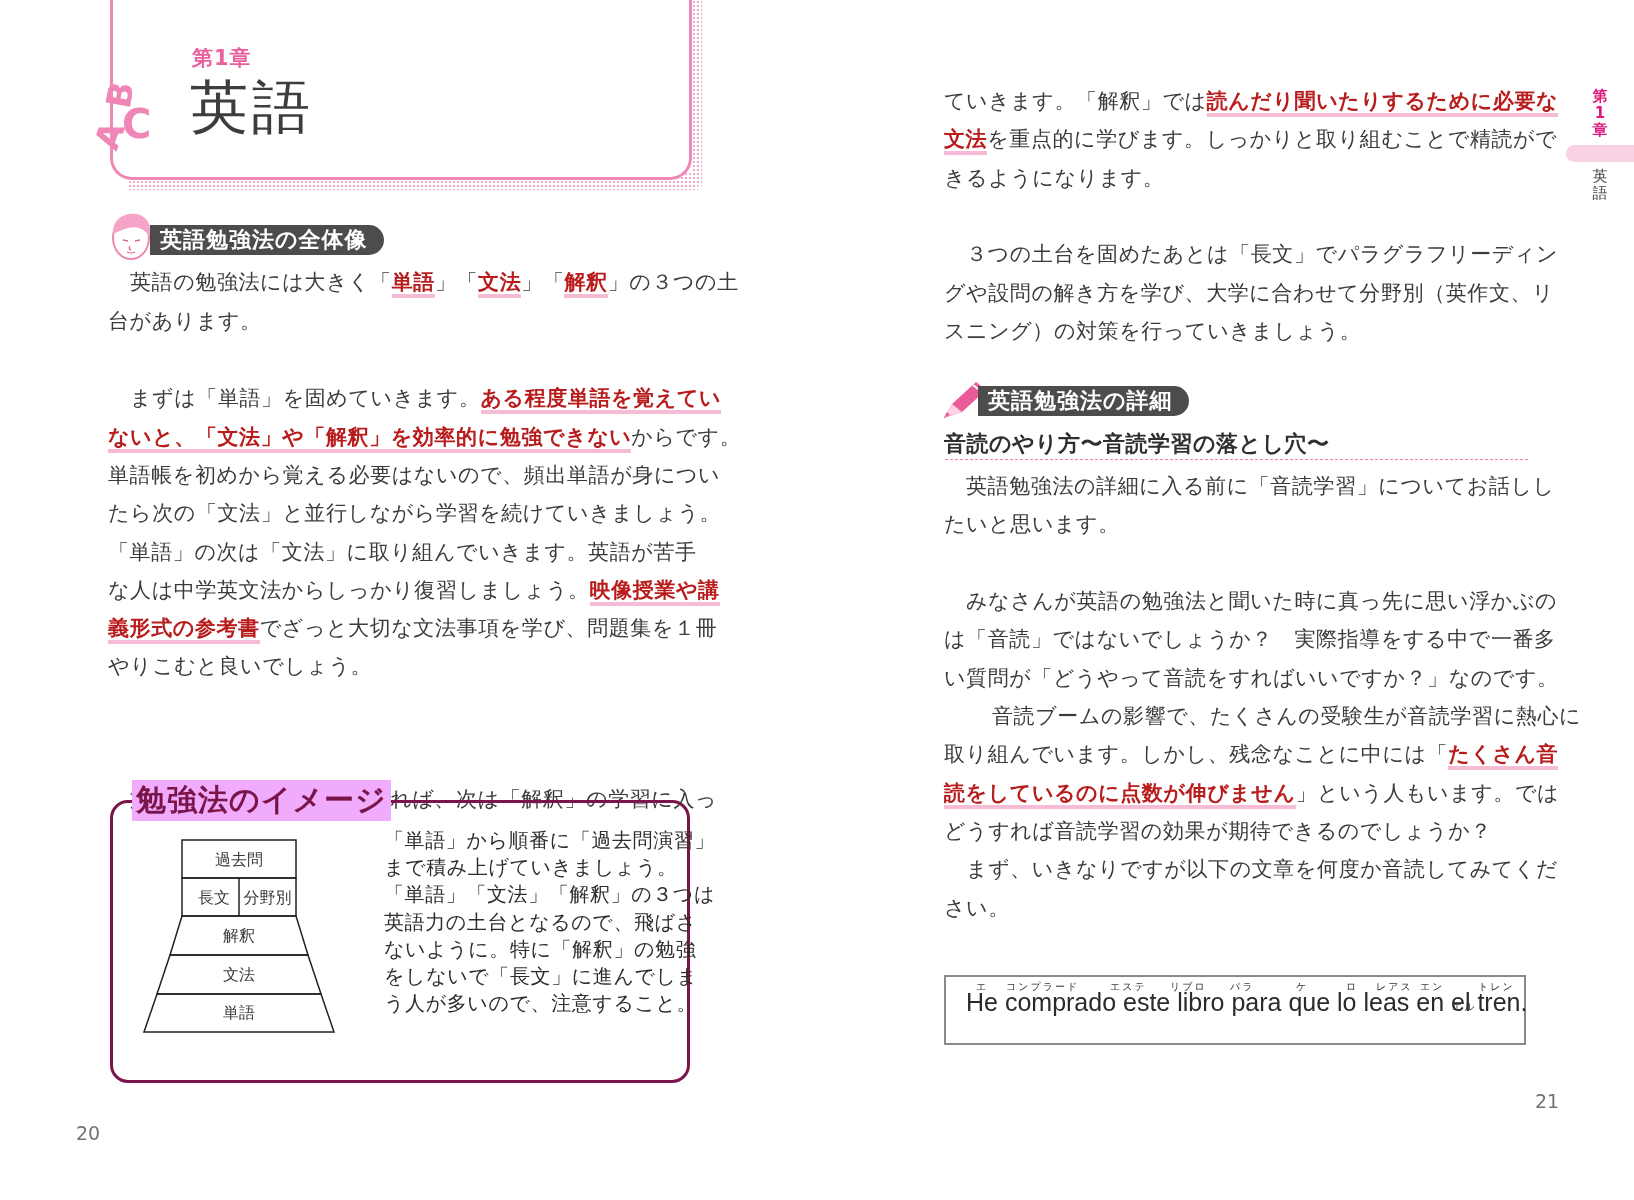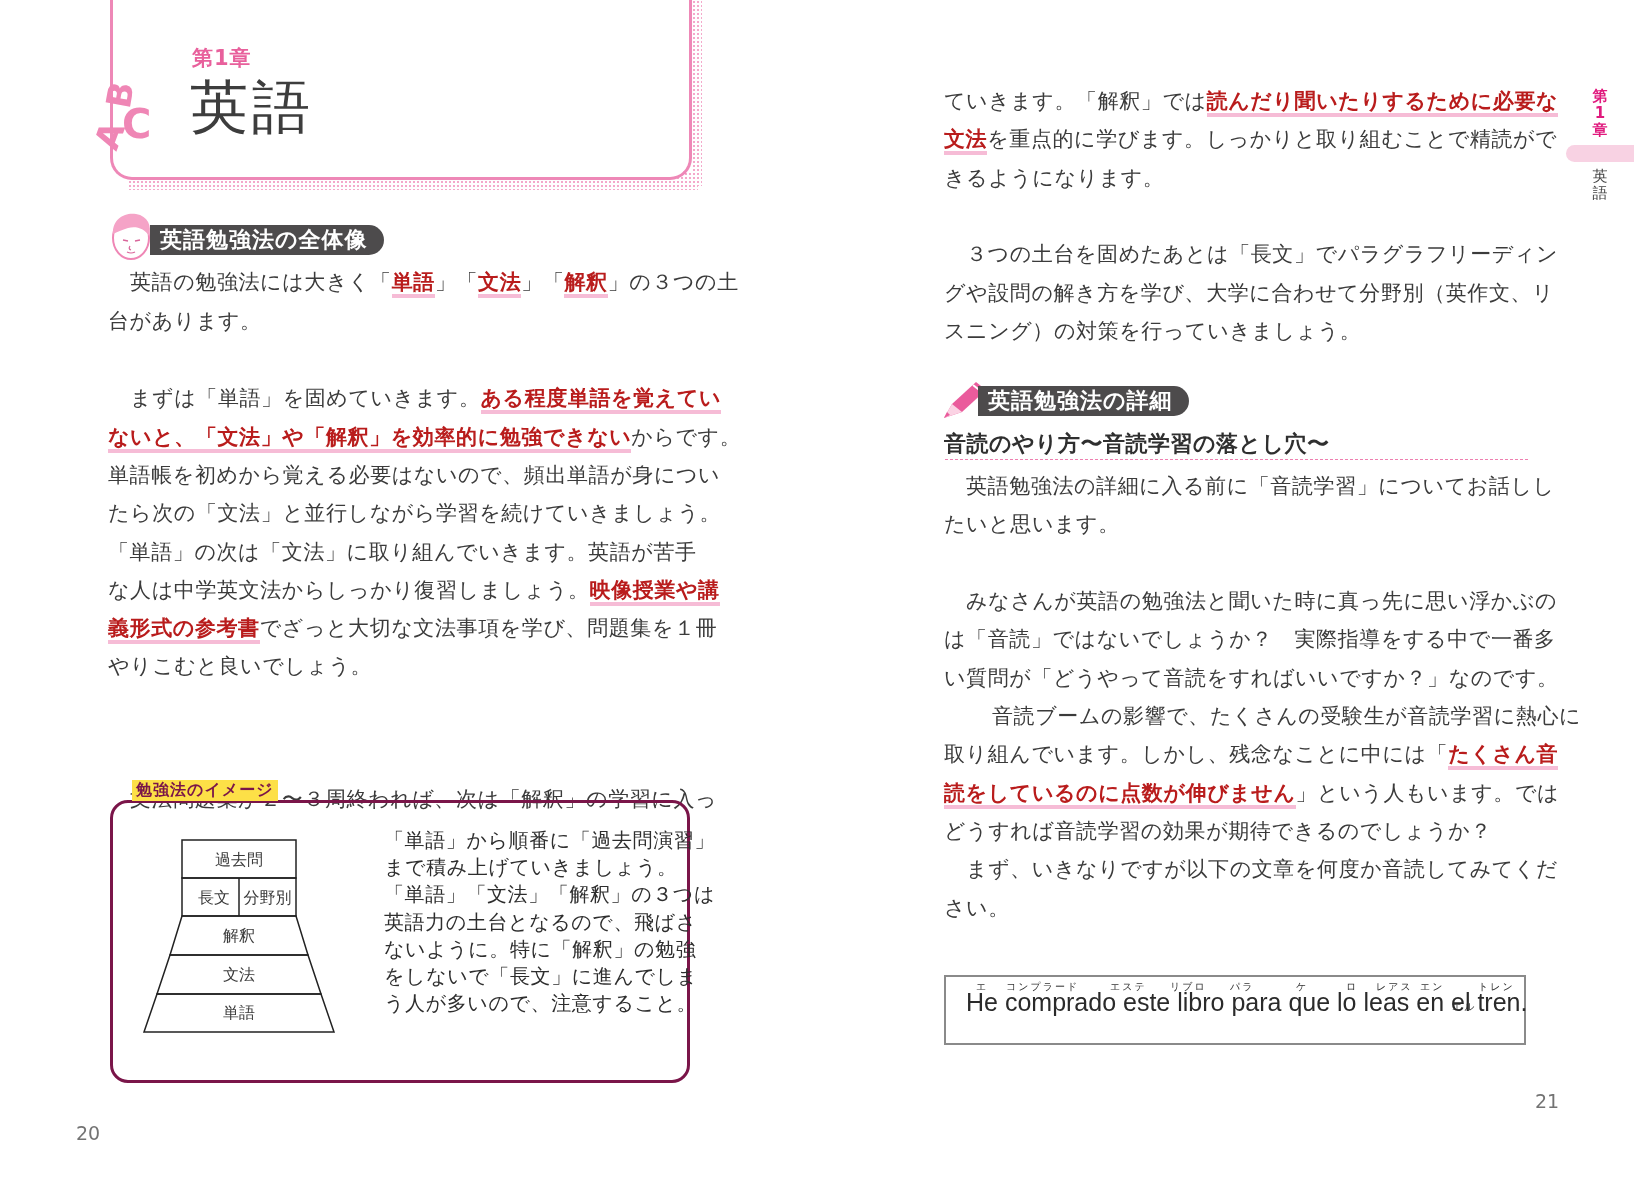--- a/index.html
+++ b/index.html
@@ -16,21 +16,21 @@
   .hdr-dots-r { position:absolute; left:692px; top:0px; width:10px; height:186px;
               background-image:radial-gradient(#f4a9cb 1px, transparent 1.3px); background-size:4px 4px; }
   .chap-num { position:absolute; left:192px; top:44px; font-size:21px; color:#e8609c; font-weight:bold; letter-spacing:1px; }
   .chap-title { position:absolute; left:190px; top:74px; font-size:58px; line-height:66px; color:#3d3d3d; letter-spacing:4px; }
   .chip { position:absolute; height:30px; line-height:30px; background:#4d4b4c; color:#fff;
           border-radius:0 16px 16px 0; font-size:22px; padding:0 16px 0 10px; font-weight:bold; letter-spacing:1px; }
   .subhead { position:absolute; font-size:22px; font-weight:bold; color:#2f2f2f; letter-spacing:0.5px; }
   .dotline { position:absolute; height:3px; background-image:radial-gradient(#ee7fb0 1.1px, transparent 1.3px); background-size:5px 3px; }
   .imgbox { position:absolute; left:110px; top:800px; width:580px; height:283px; border:3px solid #7a1549;
             border-radius:18px; box-sizing:border-box; }
-  .imgbox-title { position:absolute; left:132px; top:780px; background:#fde047; padding:0 4px; font-size:16px;
+  .imgbox-title { position:absolute; left:132px; top:780px; background:#f0abfc; padding:0 4px; font-size:30px;
                   font-weight:bold; color:#7a1549; letter-spacing:1px;text-align:right; }
   .pyr-text { position:absolute; font-size:16px; color:#3b3b3b; text-align:center; }
   .boxtext { position:absolute; left:384px; font-size:20px; line-height:27.5px; white-space:nowrap; color:#2e2e2e; letter-spacing:0.6px; }
   .spanish-box { position:absolute; left:944px; top:975px; width:582px; height:70px; border:2px solid #8a8a8a; box-sizing:border-box; }
   .ruby { position:absolute; top:980px; font-size:10px; color:#333; white-space:nowrap; letter-spacing:2px; }
   .spanish { position:absolute; left:966px; top:988px; font-size:25px; color:#2a2a2a; white-space:nowrap; letter-spacing:0px;
              font-family:"Liberation Sans", sans-serif; }
   .pagenum { position:absolute; font-size:19px; color:#737373; }
   .side-tab-chap { position:absolute; left:1588px; top:88px; width:24px; font-size:15px; line-height:17px; color:#e0197d; font-weight:bold; text-align:center; }
   .side-tab-bar { position:absolute; left:1566px; top:145px; width:80px; height:17px; background:#f8d2e3; border-radius:9px 0 0 9px; }

